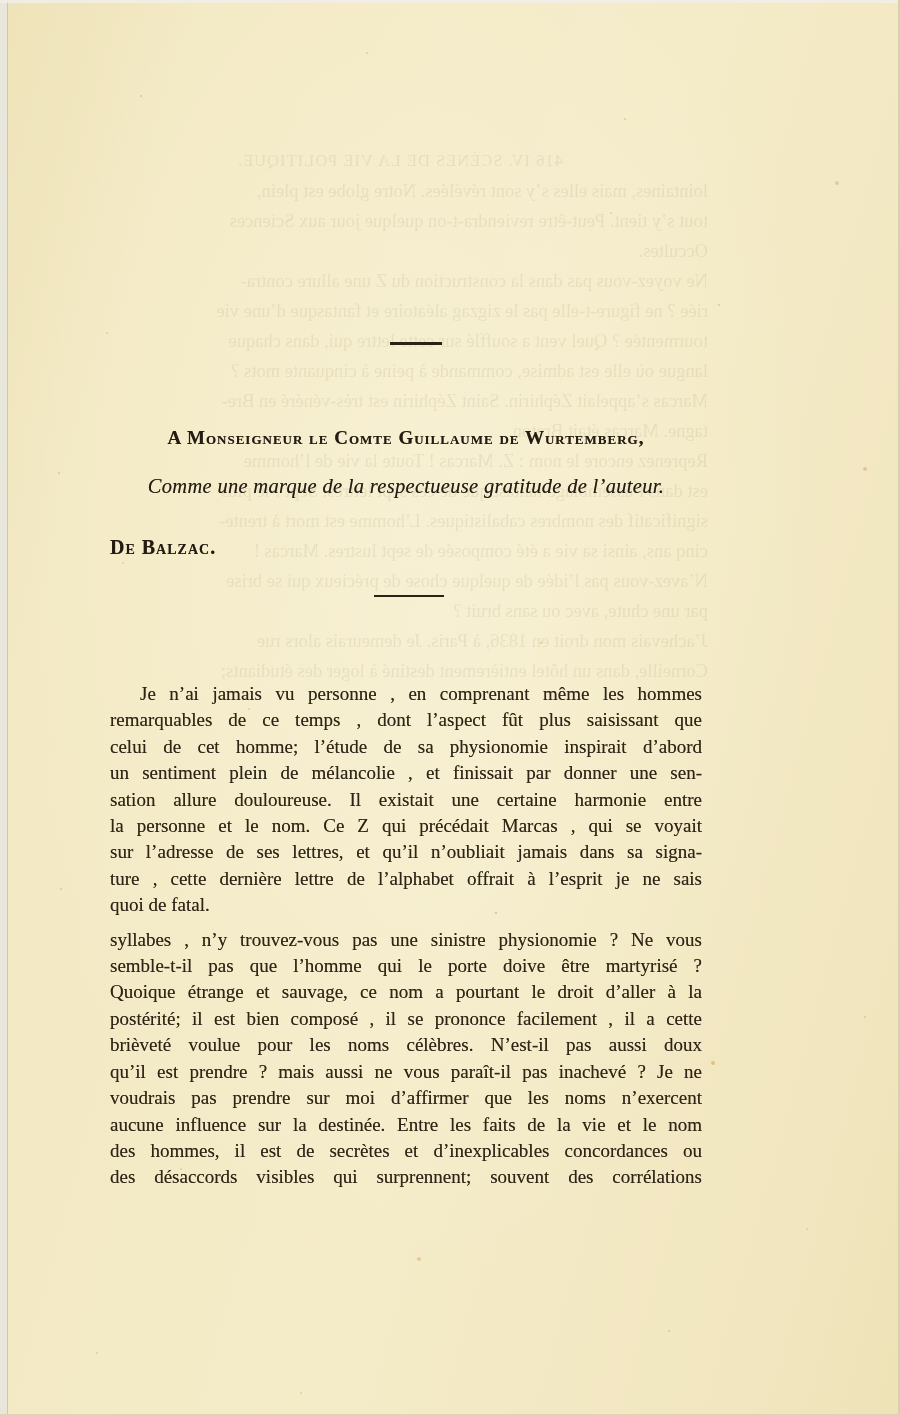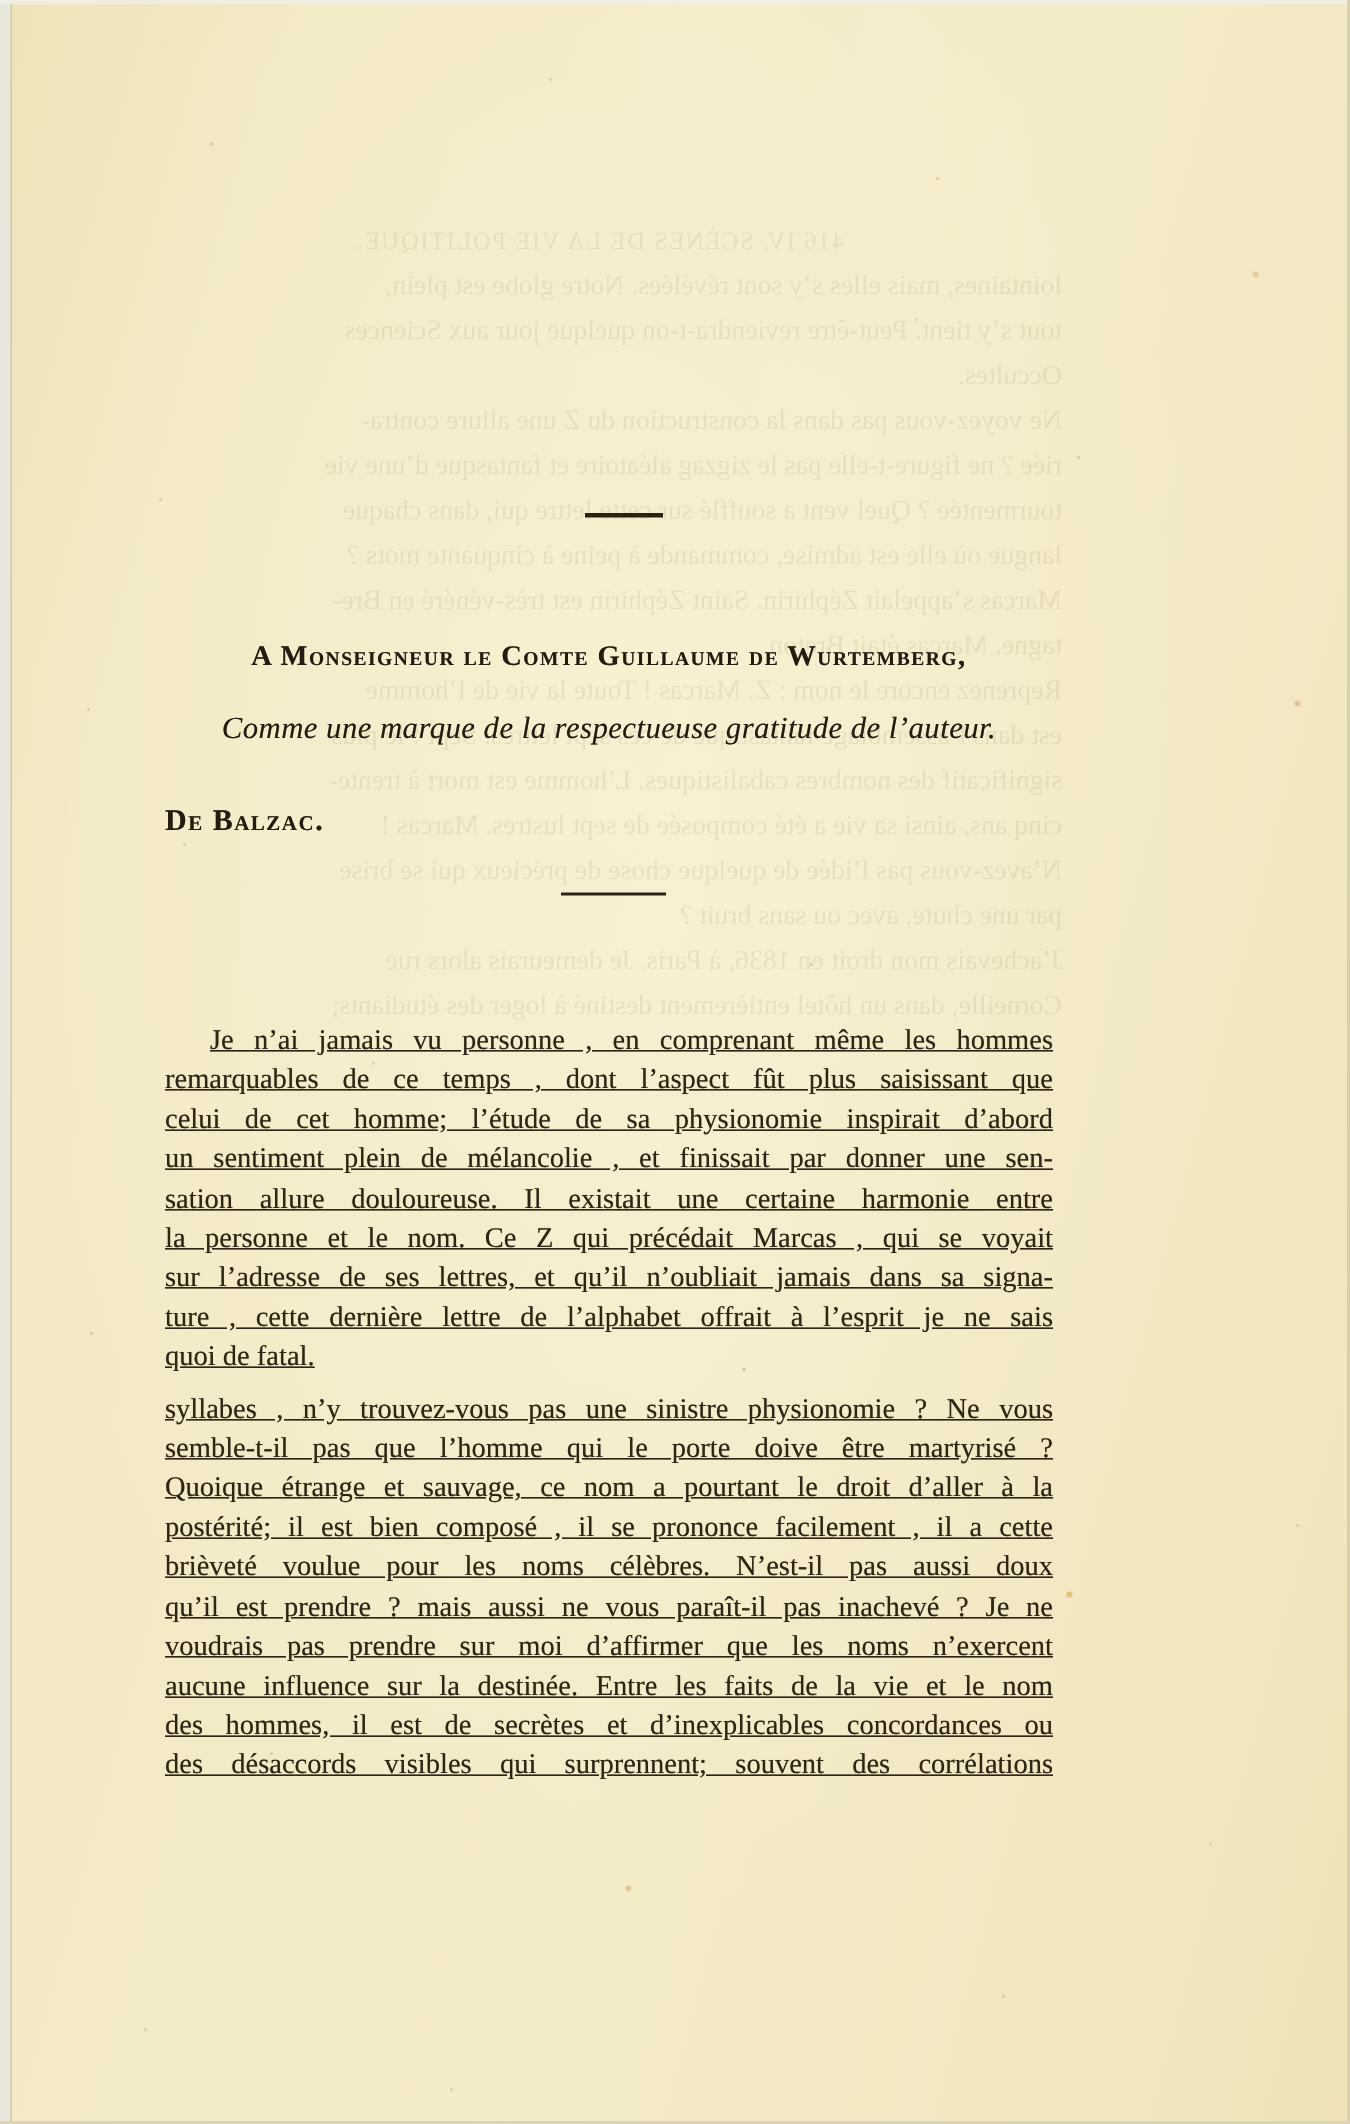--- a/index.html
+++ b/index.html
@@ -63,21 +63,21 @@
     text-align:left;padding-right:80px;
     font-variant:small-caps;font-weight:bold;font-size:20px;letter-spacing:1px;
     text-shadow:0 0 .4px rgba(36,28,18,.6);
   }
   .body-text{
     position:absolute;left:110px;top:681px;width:592px;
     font-size:19px;line-height:26.4px;color:#2e2517;
     text-shadow:0 0 .45px rgba(46,37,23,.55);
   }
   .para-gap{margin-top:8px;}
-  .jline{text-align:justify;text-align-last:justify;text-decoration:underline;}
+  .jline{text-align:justify;text-align-last:justify;}
   .jline.end{text-align-last:left;}
   .jline.indent{text-indent:30px;}
   .smallcaps{font-variant:small-caps;}
 </style>
 </head>
 <body>
 
 <div class="page">
 
   <div class="speckles"></div>

